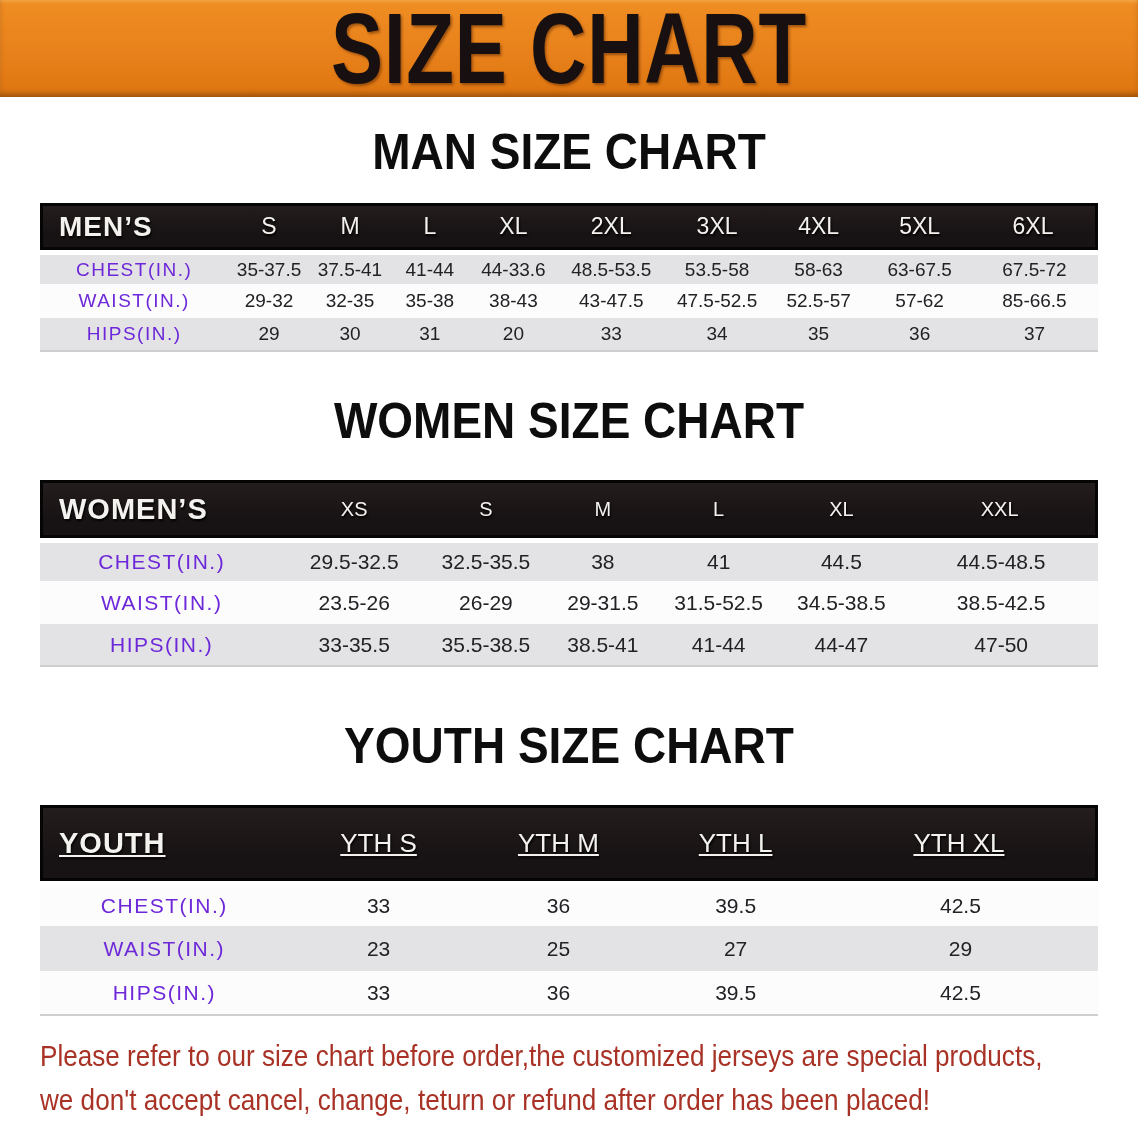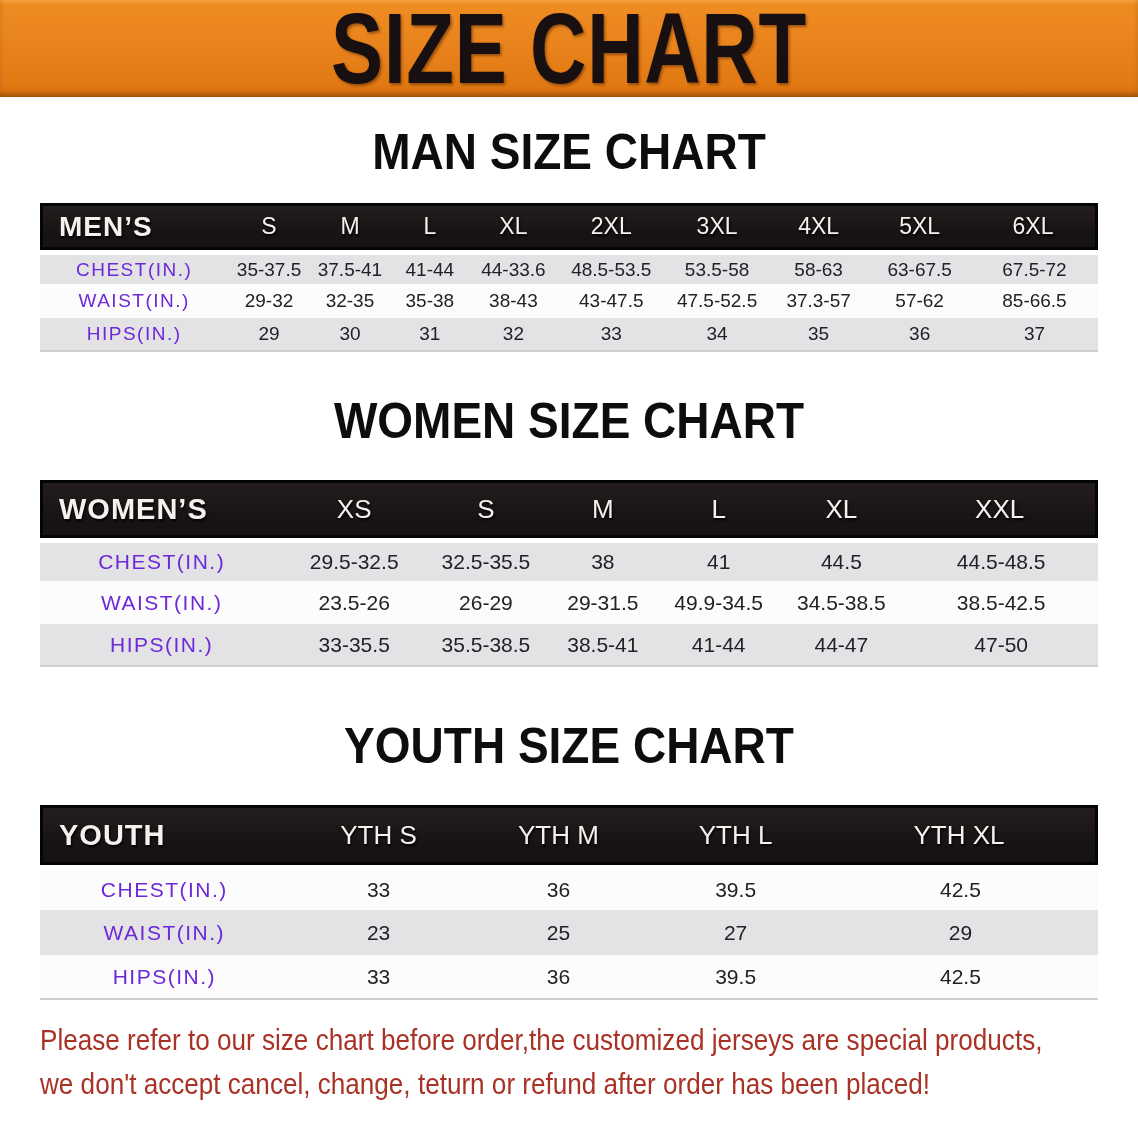--- a/index.html
+++ b/index.html
@@ -64,30 +64,30 @@
   .men thead th { height:47px; font-size:23px; }
   .men thead th:first-child { font-size:28px;margin-left:28px; }
   .men tbody td { height:34px; font-size:19px; }
   .men col:nth-child(1){width:17.8%} .men col:nth-child(2){width:7.7%}
   .men col:nth-child(3){width:7.6%}  .men col:nth-child(4){width:7.5%}
   .men col:nth-child(5){width:8.3%}  .men col:nth-child(6){width:10.2%}
   .men col:nth-child(7){width:9.8%}  .men col:nth-child(8){width:9.4%}
   .men col:nth-child(9){width:9.7%}  .men col:nth-child(10){width:12%}
 
   
-  .women thead th { height:58px; font-size:26px; }
+  .women thead th { height:58px; font-size:20px; }
   .women thead th:first-child { font-size:29px;margin-top:12px; }
   .women tbody td { height:43px; font-size:21px; }
   .women col:nth-child(1){width:23%}   .women col:nth-child(2){width:13.4%}
   .women col:nth-child(3){width:11.5%} .women col:nth-child(4){width:10.6%}
   .women col:nth-child(5){width:11.3%} .women col:nth-child(6){width:11.9%}
   .women col:nth-child(7){width:18.3%}
 
   
-  .youth thead th { height:60px; font-size:26px; }
+  .youth thead th { height:76px; font-size:26px;text-decoration:underline; }
   .youth thead th:first-child { font-size:29px; }
   .youth tbody td { height:45px; font-size:21px; }
   .youth col:nth-child(1){width:23.5%} .youth col:nth-child(2){width:17%}
   .youth col:nth-child(3){width:17%}   .youth col:nth-child(4){width:16.5%}
   .youth col:nth-child(5){width:26%}
 
   
   .notice { margin-top:18px; padding-left:40px; }
   .notice p {
     color:#a93226;
@@ -148,30 +148,30 @@
             <td>67.5-72</td>
           </tr>
           <tr class="white">
             <td class="row-label">WAIST(IN.)</td>
             <td>29-32</td>
             <td>32-35</td>
             <td>35-38</td>
             <td>38-43</td>
             <td>43-47.5</td>
             <td>47.5-52.5</td>
-            <td>37.3-57</td>
+            <td>52.5-57</td>
             <td>57-62</td>
             <td>85-66.5</td>
           </tr>
           <tr class="gray">
             <td class="row-label">HIPS(IN.)</td>
             <td>29</td>
             <td>30</td>
             <td>31</td>
-            <td>32</td>
+            <td>20</td>
             <td>33</td>
             <td>34</td>
             <td>35</td>
             <td>36</td>
             <td>37</td>
           </tr>
         </tbody>
       </table>
   </section>
 
@@ -206,21 +206,21 @@
             <td>38</td>
             <td>41</td>
             <td>44.5</td>
             <td>44.5-48.5</td>
           </tr>
           <tr class="white">
             <td class="row-label">WAIST(IN.)</td>
             <td>23.5-26</td>
             <td>26-29</td>
             <td>29-31.5</td>
-            <td>49.9-34.5</td>
+            <td>31.5-52.5</td>
             <td>34.5-38.5</td>
             <td>38.5-42.5</td>
           </tr>
           <tr class="gray">
             <td class="row-label">HIPS(IN.)</td>
             <td>33-35.5</td>
             <td>35.5-38.5</td>
             <td>38.5-41</td>
             <td>41-44</td>
             <td>44-47</td>

